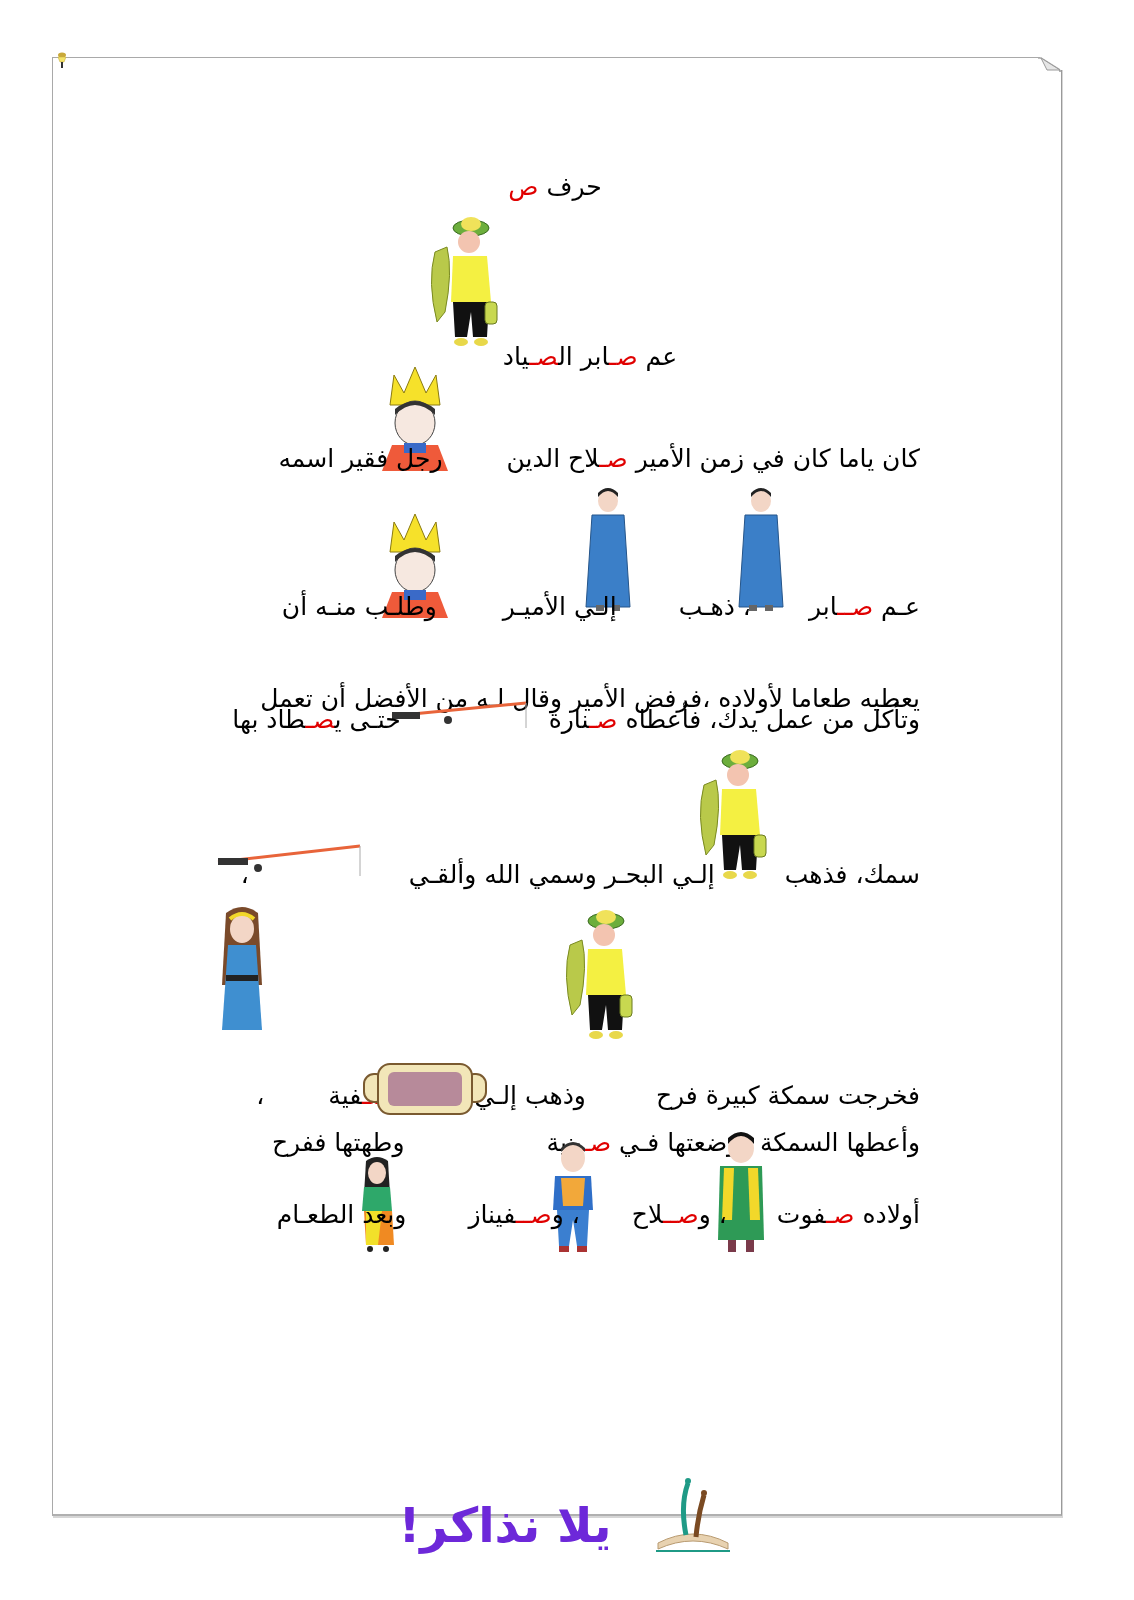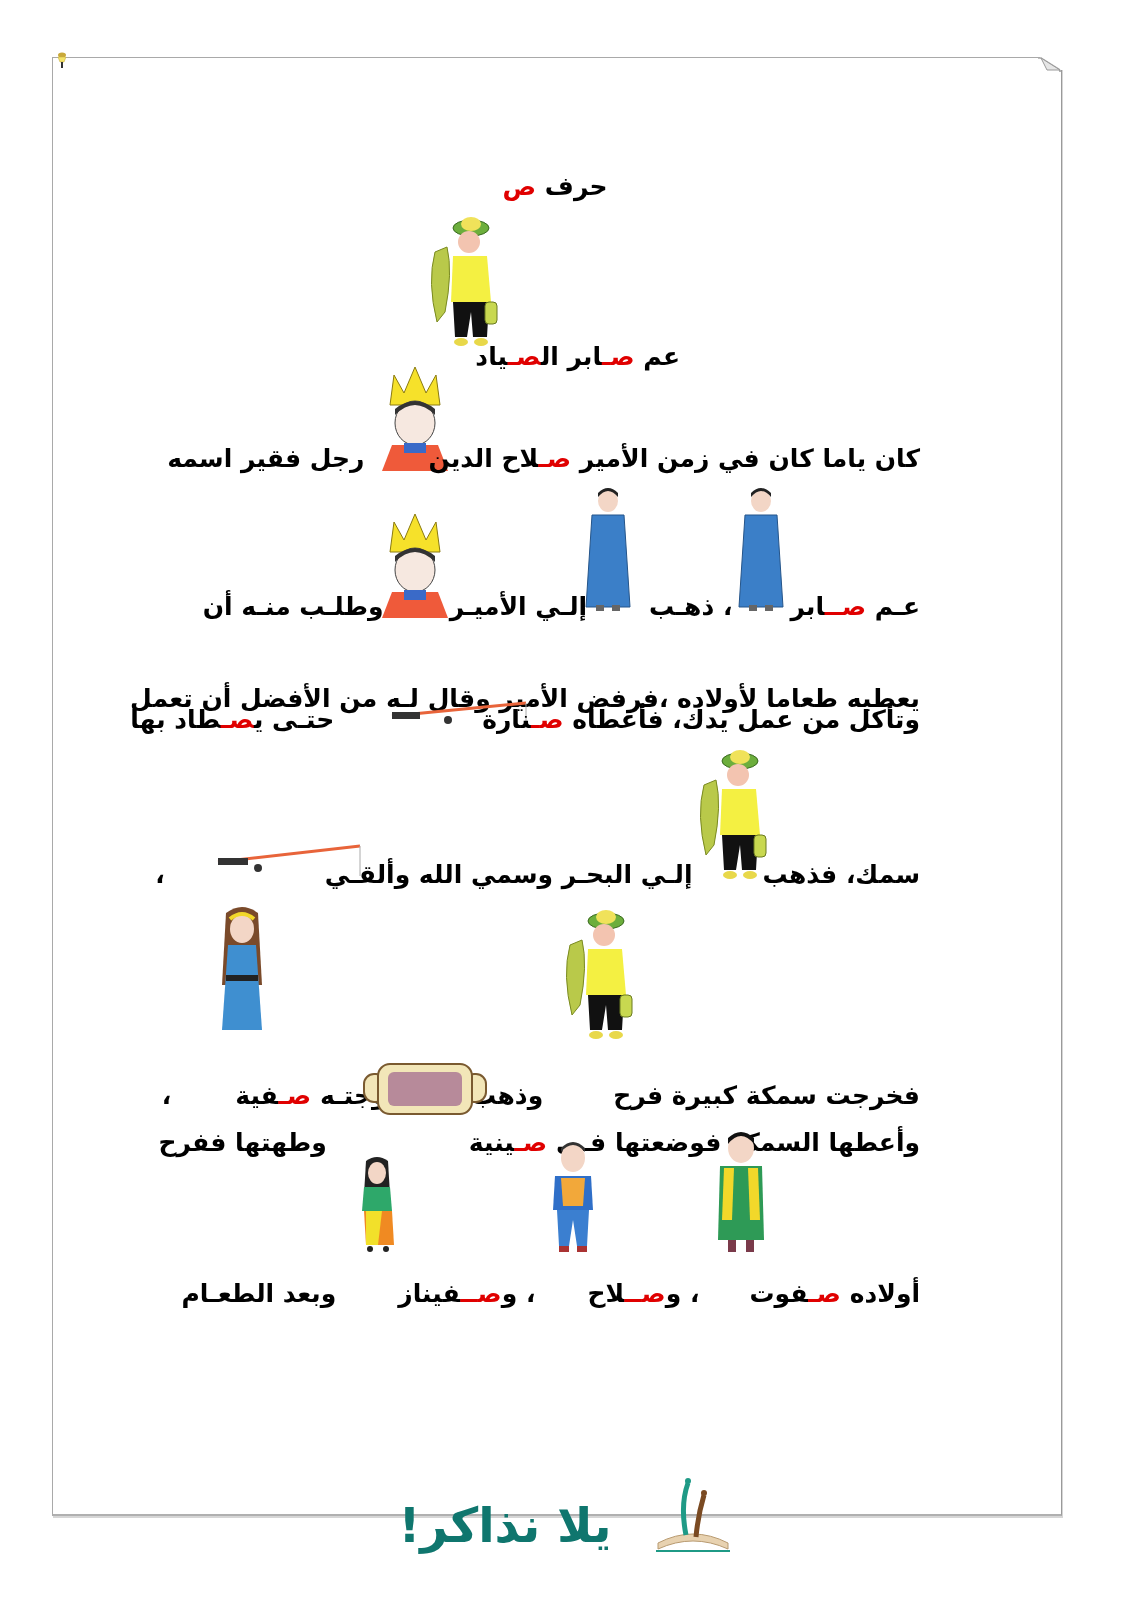--- a/index.html
+++ b/index.html
@@ -10,30 +10,30 @@
   .page {
     position:absolute; left:52px; top:57px; width:1008px; height:1456px;
     border:1.5px solid #a9a9a9; border-right-color:#9a9a9a; border-bottom:2px solid #b0b0b0;
     box-shadow:1px 2px 0 #d6d6d6; background:#fff;
   }
   .pin { position:absolute; left:55px; top:52px; width:14px; height:20px; }
   .fold { position:absolute; left:1038px; top:56px; width:24px; height:16px; }
   .fold-mask { position:absolute; left:1040px; top:50px; width:24px; height:20px; background:#fff; }
 
   .ar {
-    position:absolute; direction:rtl; font-weight:bold; color:#000;
+    position:absolute; direction:rtl; font-weight:normal; color:#000;
     font-family:"DejaVu Sans", sans-serif; font-size:25px; line-height:30px; white-space:nowrap;
   }
   .red { color:#e00000; }
   .line { right:214px; }
 
   .fig { position:absolute; }
   .footer-text {
     position:absolute; left:380px; top:1495px; width:250px; text-align:center;
-    font-family:"DejaVu Sans", sans-serif; font-weight:bold; font-size:48px; color:#0f766e;
+    font-family:"DejaVu Sans", sans-serif; font-weight:bold; font-size:48px; color:#6d28d9;
     direction:rtl; letter-spacing:2px; line-height:60px;
   }
 </style>
 </head>
 <body>
 
 <div class="page"></div>
 <svg class="pin" viewBox="0 0 14 20">
   <ellipse cx="7" cy="3" rx="4" ry="2.5" fill="#c9a93a"></ellipse>
   <path d="M3 5 L11 5 L9 10 L5 10 Z" fill="#f3e36a" stroke="#c9b040" stroke-width="0.6"></path>
@@ -199,21 +199,21 @@
 <svg class="fig" style="left:710px; top:1130px; width:62px; height:125px;" viewBox="0 0 62 125">
   <ellipse cx="31" cy="18" rx="13" ry="15" fill="#f3d6c6"></ellipse>
   <path d="M18 14 Q31 -2 44 14 L44 8 Q31 -4 18 8 Z" fill="#111"></path>
   <path d="M10 36 L52 36 L54 110 L8 110 Z" fill="#2e9a56"></path>
   <path d="M14 38 L24 38 L22 90 L12 90 Z" fill="#f2d82a"></path>
   <path d="M38 38 L48 38 L50 90 L40 90 Z" fill="#f2d82a"></path>
   <rect x="18" y="110" width="8" height="12" fill="#7a3a4a"></rect>
     <rect x="36" y="110" width="8" height="12" fill="#7a3a4a"></rect>
 </svg>
 
-<div class="ar line" style="top:1279px;">
+<div class="ar line" style="top:1200px;">
   <span>أولاده </span><span class="red">صـ</span><span>فوت</span><span style="display:inline-block;width:50px;"></span><span>، و</span><span class="red">صــ</span><span>لاح</span><span style="display:inline-block;width:52px;"></span><span>، و</span><span class="red">صــ</span><span>فيناز</span><span style="display:inline-block;width:62px;"></span><span>وبعد الطعـام</span>
 </div>
 
 <div class="footer-text">يلا نذاكر!</div>
 <svg class="fig" style="left:648px; top:1475px; width:90px; height:80px;" viewBox="0 0 90 80">
   <path d="M10 68 Q45 50 80 68 L80 74 Q45 58 10 74 Z" fill="#e8d2b0" stroke="#b89a70"></path>
   <line x1="8" y1="76" x2="82" y2="76" stroke="#1f9a86" stroke-width="2"></line>
   <path d="M40 8 Q32 30 38 60" stroke="#1f9a86" stroke-width="5" fill="none"></path>
   <circle cx="40" cy="6" r="3" fill="#1f9a86"></circle>
   <path d="M56 20 Q50 40 48 62" stroke="#7a4a22" stroke-width="5" fill="none"></path>

